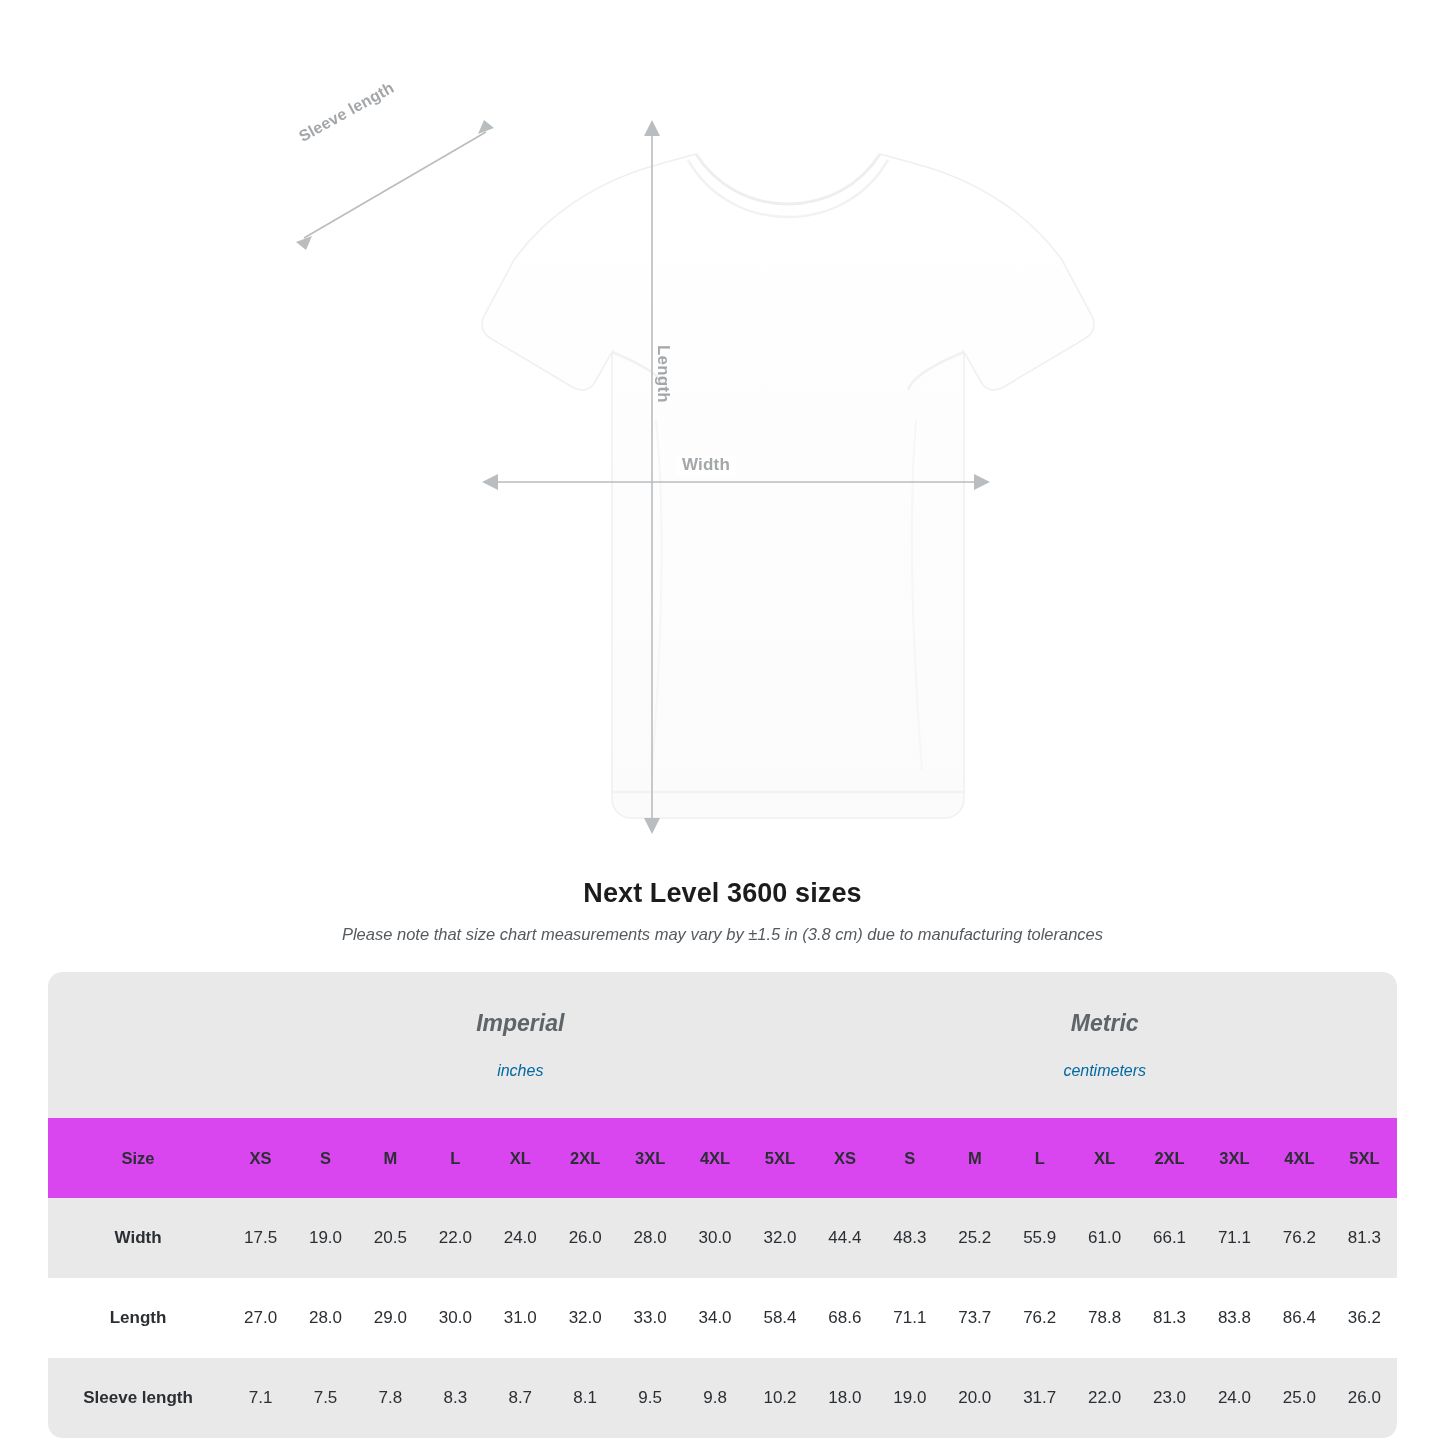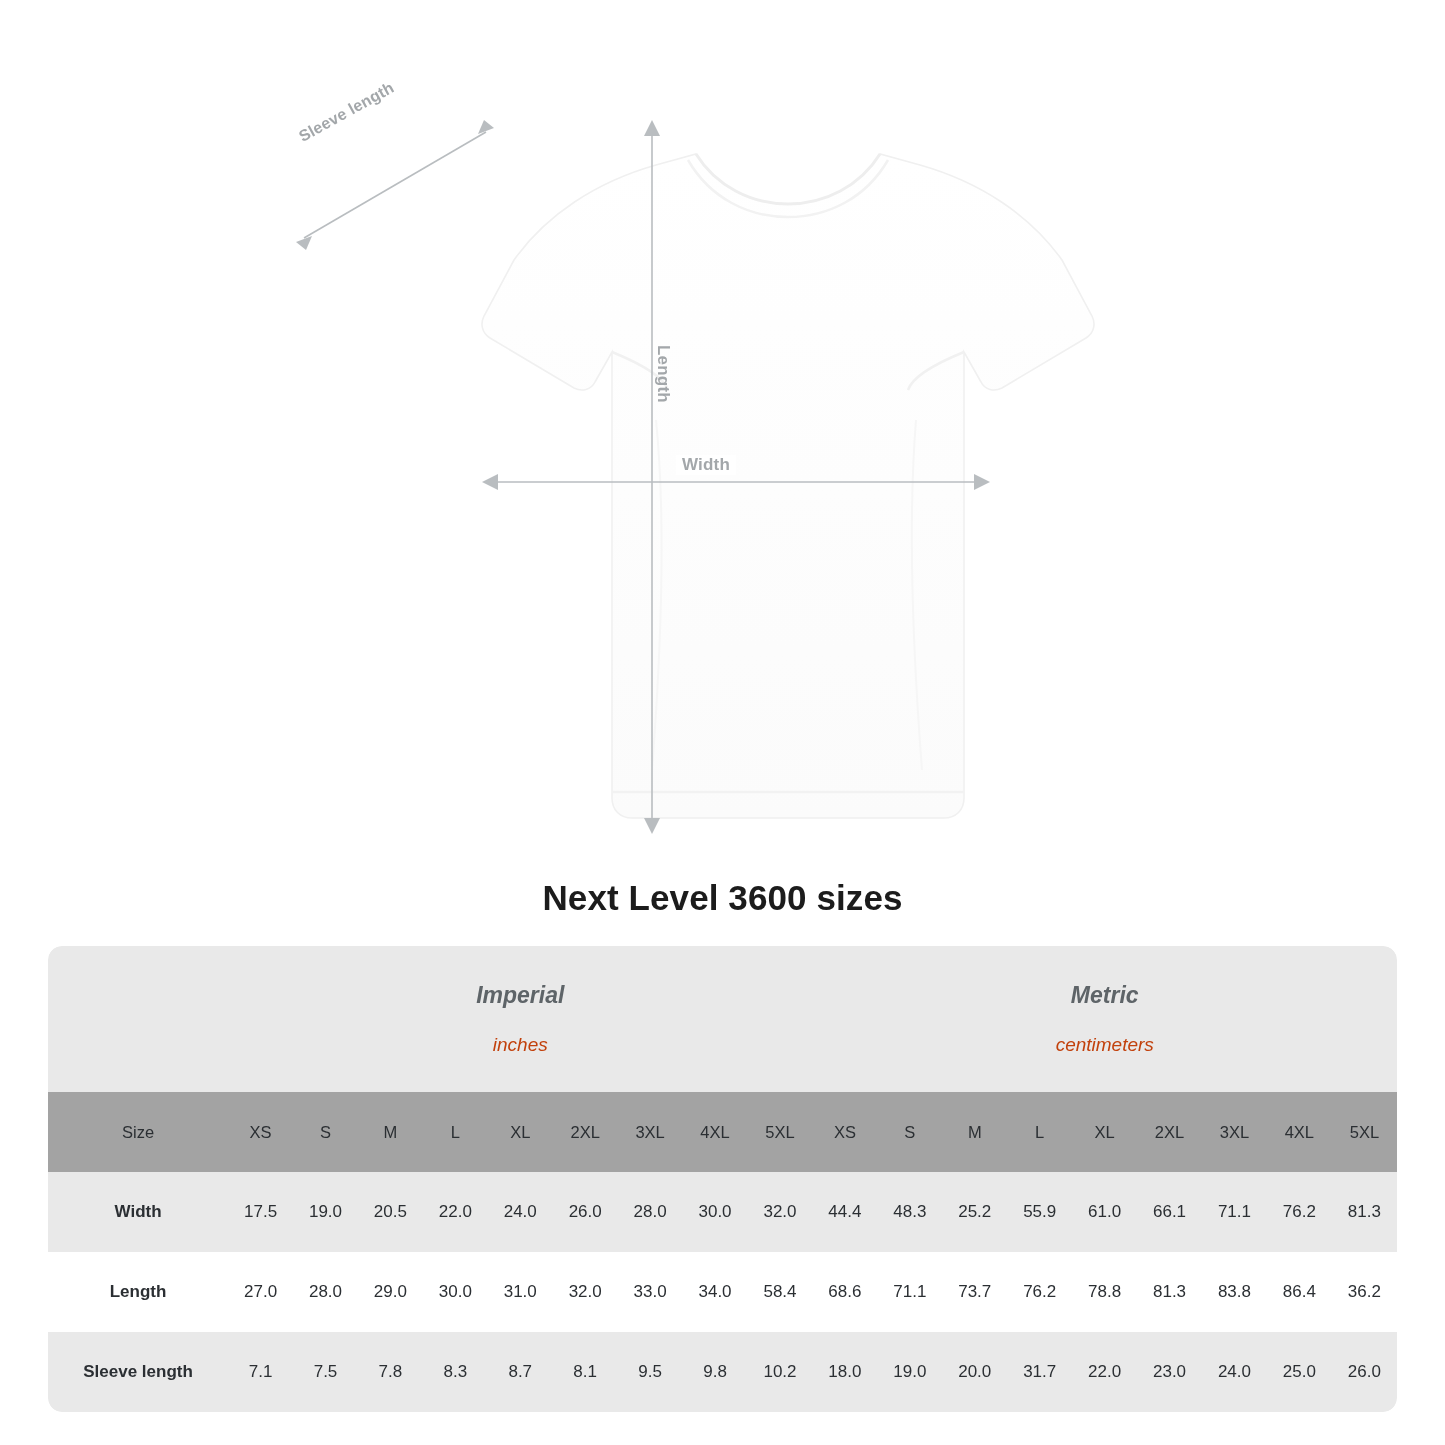--- a/index.html
+++ b/index.html
@@ -66,21 +66,21 @@
     background: #ffffff;
     padding: 0 6px;
   }
 
   
   .title-block {
     text-align: center;
     margin-top: 18px;
   }
   .chart-title {
-    font-size: 35px;
+    font-size: 27px;
     font-weight: bold;
     color: #1c1c1c;
     margin: 0;
     letter-spacing: 0.1px;
   }
   .chart-note {
     font-size: 16.5px;
     font-style: italic;
     color: #555a5e;
     margin-top: 16px;
@@ -109,35 +109,35 @@
     padding: 0;
   }
   .unit-name {
     font-size: 23px;
     font-style: italic;
     font-weight: bold;
     color: #5e6468;
     line-height: 1.2;
   }
   .unit-sub {
-    font-size: 19px;
+    font-size: 16px;
     font-style: italic;
-    color: #c2410c;
+    color: #0369a1;
     margin-top: 25px;
   }
   .rowhead {
     font-weight: bold;
     font-size: 16.5px;
     color: #3a3f43;
     width: 180px;
   }
   .hdr-row td {
-    background: #a3a3a3;
+    background: #d946ef;
     height: 78px;
-    font-weight: normal;
+    font-weight: bold;
     font-size: 16.5px;
     color: #2b2f33;
   }
   .data-row td {
     height: 78px;
     font-size: 17px;
     color: #2b2f33;
   }
   .band-gray td { background: #e9e9e9; }
   .band-white td { background: #ffffff; }
@@ -198,20 +198,21 @@
       </svg>
     </div>
 
     <div class="dim-label label-sleeve">Sleeve length</div>
     <div class="dim-label label-length">Length</div>
     <div class="dim-label label-width">Width</div>
   </div>
 
   <div class="title-block">
     <h1 class="chart-title">Next Level 3600 sizes</h1>
+    <div class="chart-note">Please note that size chart measurements may vary by ±1.5 in (3.8 cm) due to manufacturing tolerances</div>
   </div>
 
   <div class="table-wrap">
     <table class="size-table">
       <colgroup>
         <col style="width:180px">
         <col span="18" style="width:64.9px">
       </colgroup>
       <tbody>
         <tr class="unit-row">

